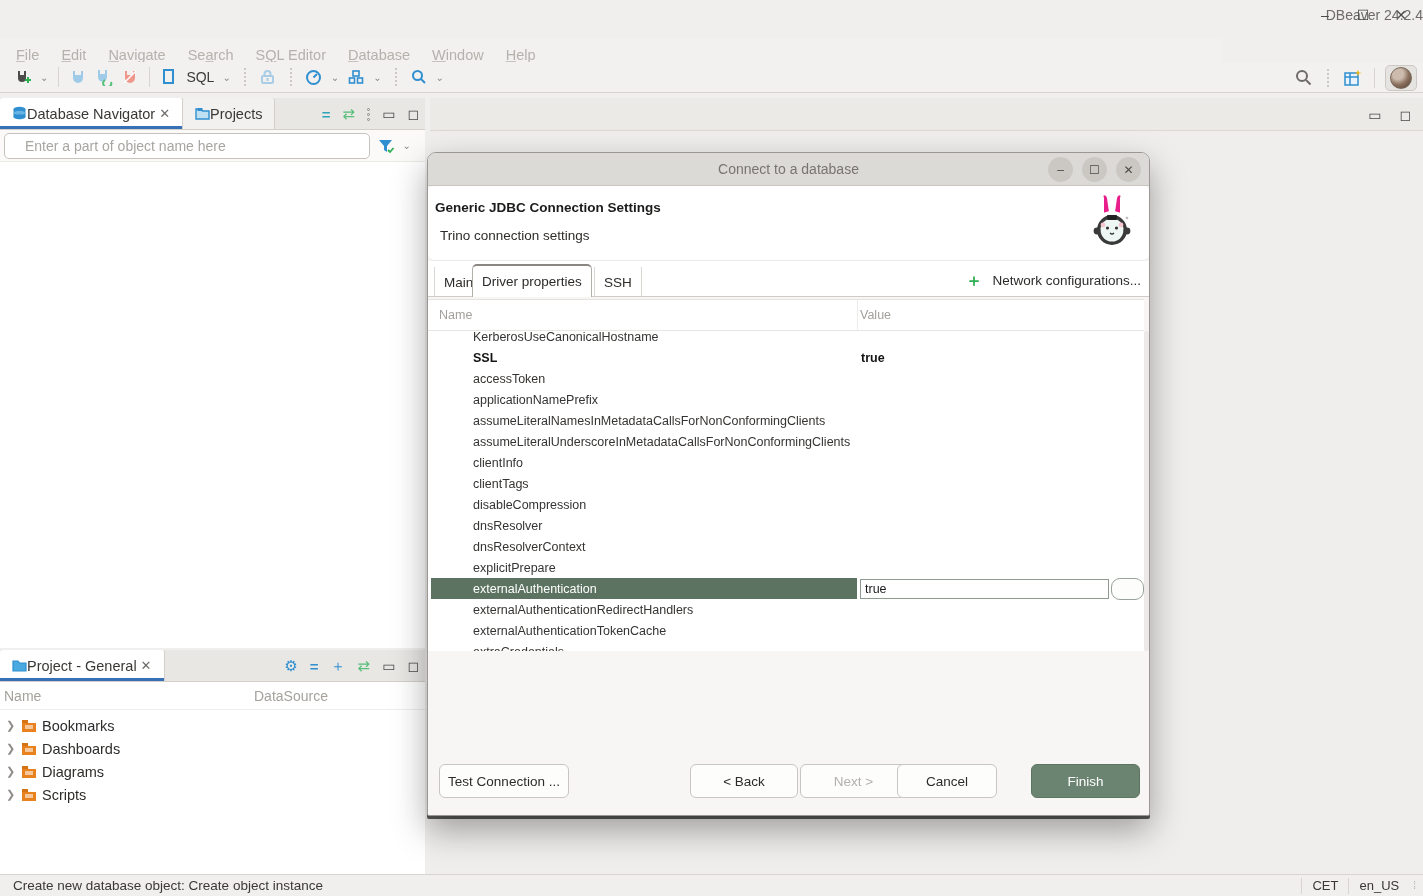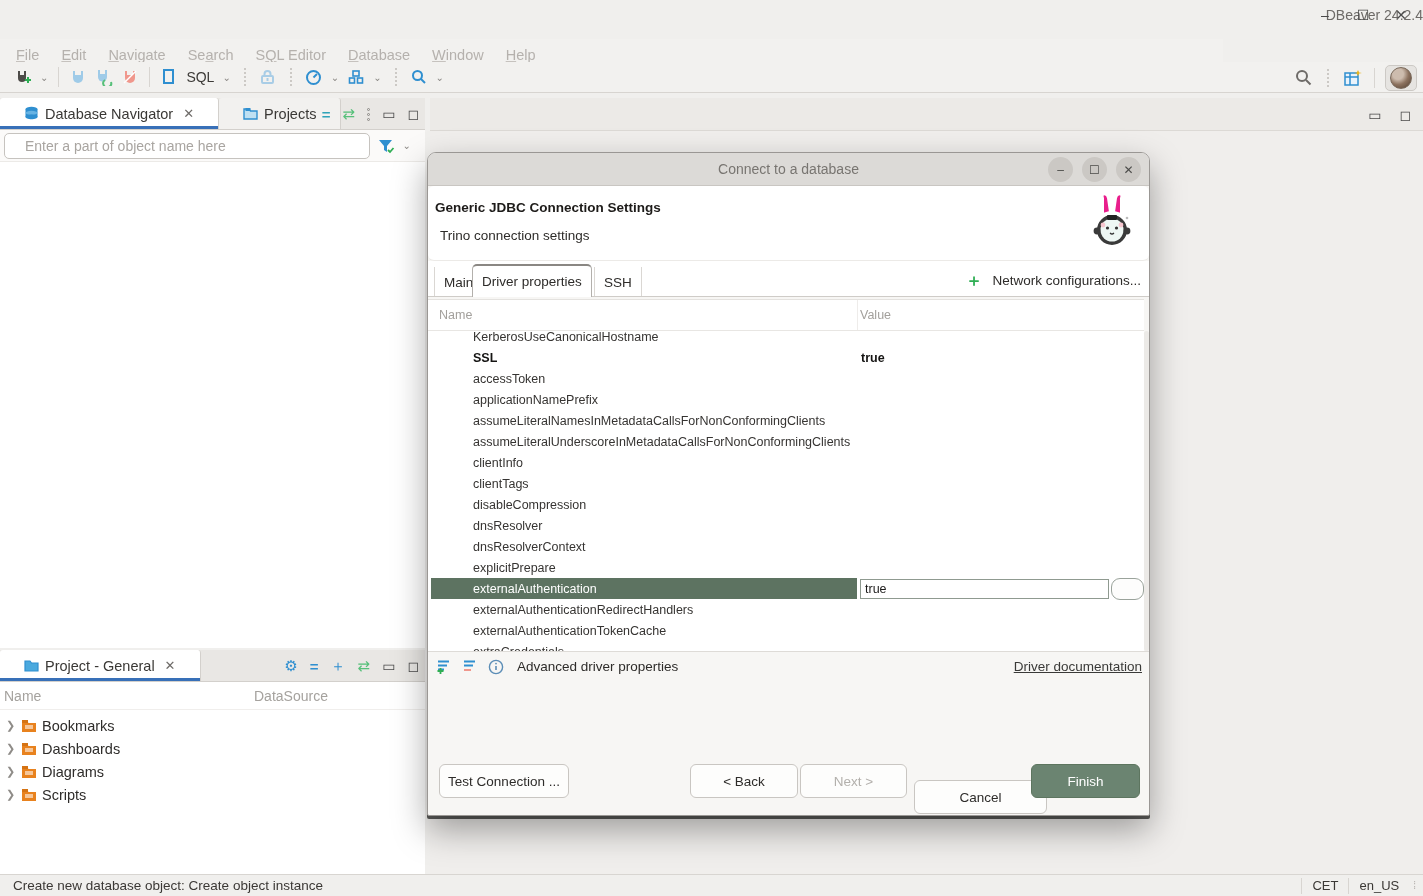--- a/index.html
+++ b/index.html
@@ -24,21 +24,21 @@
   .tbtn { display:flex; align-items:center; justify-content:center; min-width:22px; height:24px; border-radius:3px; }
   .chev { font-size:10px; color:#8b8884; padding:0 2px; }
   .sql-label { font-size:14px; color:#3c3a37; margin:0 2px; }
   .toolbar-right { position:absolute; right:6px; top:62px; height:31px; display:flex; align-items:center; gap:8px; }
   .avatar-btn { width:32px; height:26px; background:#e6e4e1; border:1px solid #ccc9c5; border-radius:5px; display:flex; align-items:center; justify-content:center; }
   .avatar { width:22px; height:22px; border-radius:50%; background:radial-gradient(circle at 35% 30%, #cdbcae 0 28%, #8d7360 55%, #4e3b2e 100%); border:1px solid #7a6a5c; }
 
   
   .left-panel { left:0; top:98px; width:425px; height:776px; }
   .tabstrip { background:#e9e7e4; height:32px; display:flex; align-items:stretch; position:relative; border-bottom:1px solid #d3d0cc; }
-  .ptab { display:flex; align-items:center; gap:6px; padding:0 24px; font-size:14.5px; color:#3a3835; background:#fbfbfa; border-right:1px solid #d3d0cc; position:relative; border-top-left-radius:3px; border-top-right-radius:3px; }
+  .ptab { display:flex; align-items:center; padding:0 12px; font-size:14.5px; color:#3a3835; background:#fbfbfa; border-right:1px solid #d3d0cc; position:relative; border-top-left-radius:3px; border-top-right-radius:3px; }
   .ptab.active { background:#fff; }
   .ptab.active::after { content:""; position:absolute; left:0; right:0; bottom:0; height:3px; background:#3870b8; }
   .ptab .close-x { color:#6e6b68; font-size:13px; margin-left:4px; }
   .strip-tools { position:absolute; right:6px; top:0; height:32px; display:flex; align-items:center; gap:12px; }
   .mini-glyph { font-size:14px; color:#4a4a4a; }
   .teal { color:#2fa3b8; font-size:15px; font-weight:bold; }
   .green-ar { color:#57c07a; font-size:15px; }
   .blue-glyph { color:#2f8fd0; font-size:15px; }
   .vdots { display:inline-flex; flex-direction:column; gap:2px; }
   .vdots i { width:3px; height:3px; border:1px solid #8a8784; border-radius:50%; display:block; }
@@ -519,42 +519,25 @@
           <div class="name-cell">extraCredentials</div>
           <div class="value-cell">
             <span class="value-text"></span>
 
           </div>
         </div>
     </div>
   </div>
   <div class="prop-scrollbar"></div>
 
-  <div class="adv-row">
-    <svg width="17" height="15" viewBox="0 0 17 15">
-        <path d="M2 2.5h11M2 6.5h9M2 10.5h6" stroke="#2f8fd0" stroke-width="1.8"></path>
-        <path d="M4.5 9v6M1.5 12h6" stroke="#2fae54" stroke-width="1.8"></path>
-      </svg>
-    <svg width="17" height="15" viewBox="0 0 17 15">
-        <path d="M2 2.5h11M2 6.5h9" stroke="#2f8fd0" stroke-width="1.8"></path>
-        <path d="M2 11h7" stroke="#f0978c" stroke-width="2"></path>
-      </svg>
-    <svg width="16" height="16" viewBox="0 0 16 16">
-        <circle cx="8" cy="8" r="6.6" fill="none" stroke="#5b8db6" stroke-width="1.4"></circle>
-        <path d="M8 7v4" stroke="#5b8db6" stroke-width="1.6"></path>
-        <circle cx="8" cy="4.6" r="0.9" fill="#5b8db6"></circle>
-      </svg>
-    <span class="adv-label">Advanced driver properties</span>
-    <a class="doc-link">Driver documentation</a>
-  </div>
 
   <button class="dlg-btn" style="left:11px;width:130px;">Test Connection ...</button>
   <button class="dlg-btn" style="left:262px;width:108px;">&lt; Back</button>
   <button class="dlg-btn disabled" style="left:372px;width:107px;">Next &gt;</button>
-  <button class="dlg-btn" style="left:486px;width:133px;margin-top:16px;">Cancel</button>
+  <button class="dlg-btn" style="left:469px;width:100px;">Cancel</button>
   <button class="dlg-btn primary" style="left:603px;width:109px;">Finish</button>
 </div>
 
 <div class="abs statusbar">
   <span class="status-msg">Create new database object: Create object instance</span>
   <div class="status-right">
     <div class="status-cell">CET</div>
     <div class="status-cell">en_US</div>
     <span class="grip">⁞</span>
   </div>

